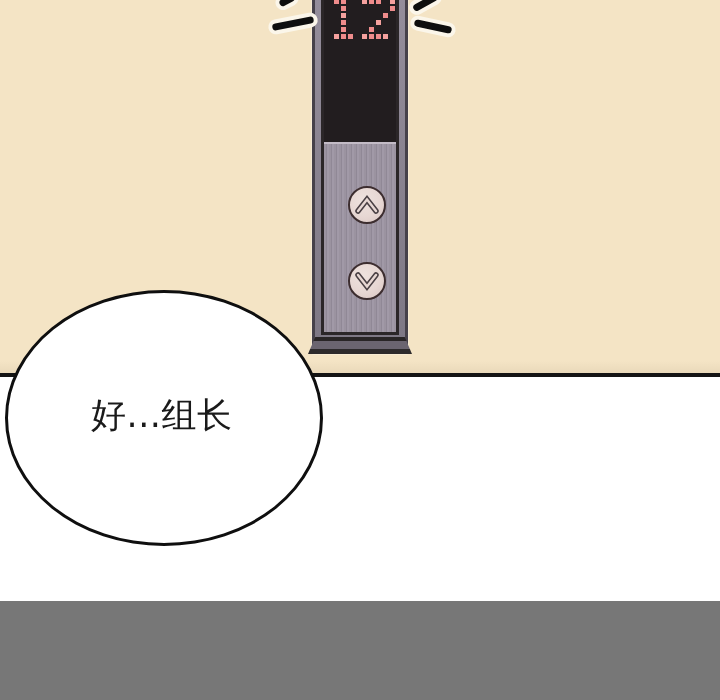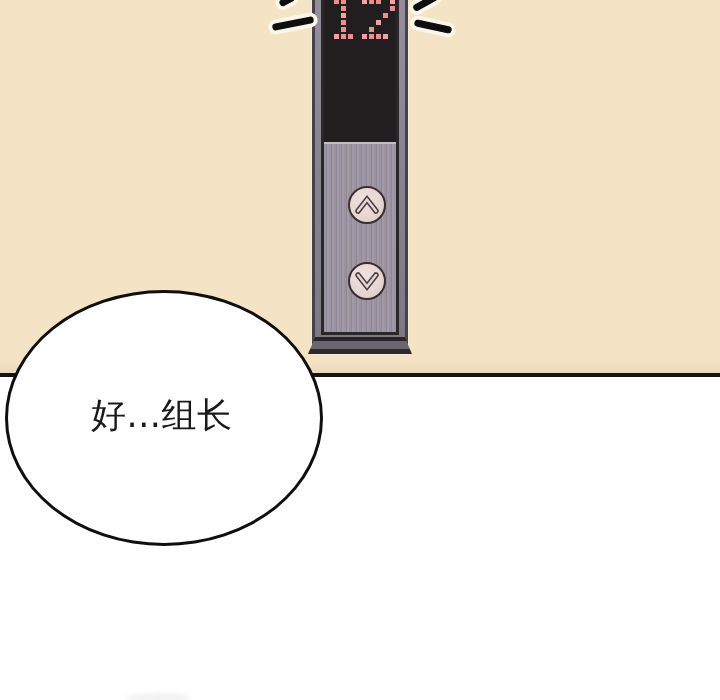--- a/index.html
+++ b/index.html
@@ -1,18 +1,18 @@
 <!DOCTYPE html>
 <html style="--background: #f4e4c5; --lower-background: #ffffff; --panel-border-line: #141414; --bubble-fill: #ffffff; --bubble-stroke: #0f0f0f; --text: #1a1a1a; --frame-outer: #46414a; --frame-light: #948d9b; --bezel-dark: #2b2628; --screen-bg: #221d1f; --led-dot: #ef8c8c; --led-dot-bright: #f5a19e; --metal-base: #9b93a0; --metal-dark: #908896; --metal-light: #a199a7; --metal-highlight: #c3bbc6; --button-fill: #e7d7d3; --button-ring: #3c2d2f; --chevron: #4a4044; --emphasis-stroke: #0e0e0e; --emphasis-halo: #fbf6ea; --bevel-face: #6b6570; --bevel-edge: #292526;"><head>
 <meta charset="utf-8">
 <style>
   html,body{margin:0;padding:0;background:#777;}
   .stage{
     position:relative;
-    width:720px;height:700px;
+    width:720px;height:601px;
     margin:0 auto;
     background:var(--lower-background,#fff);
     overflow:hidden;
     font-family:"DejaVu Sans","Liberation Sans",sans-serif;
   }
   
   .wall{
     position:absolute;left:0;top:0;width:720px;height:375px;
     background:var(--background,#f4e4c5);
   }

